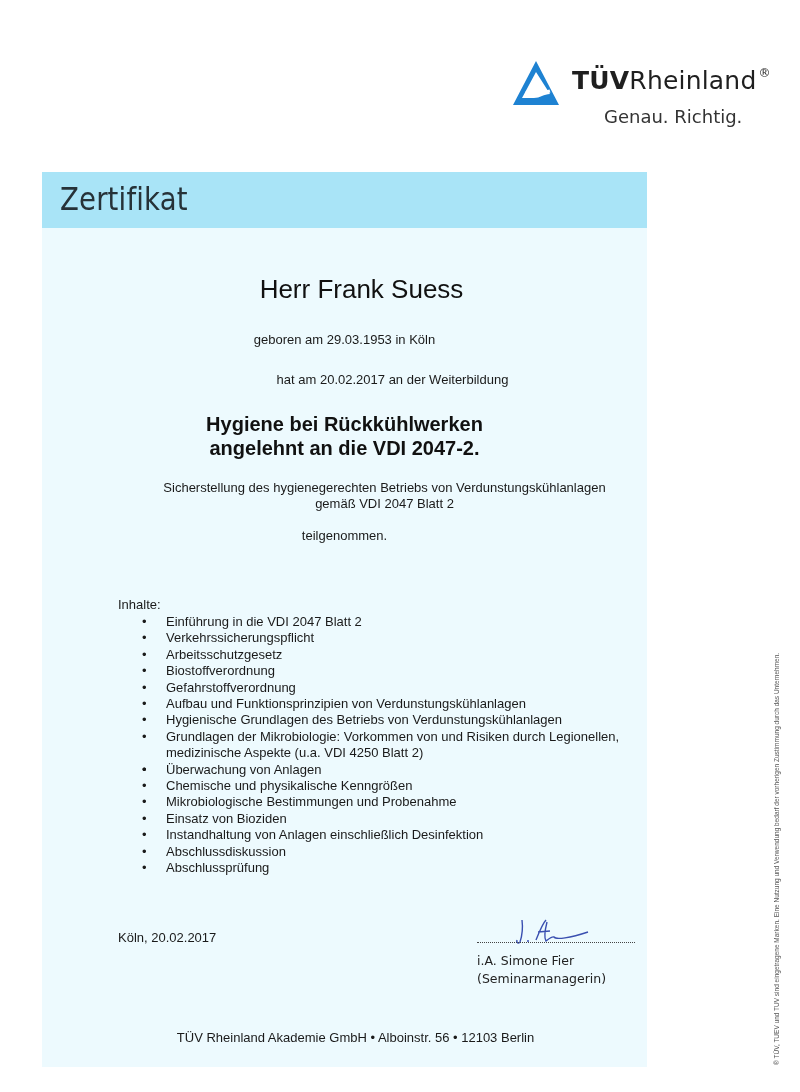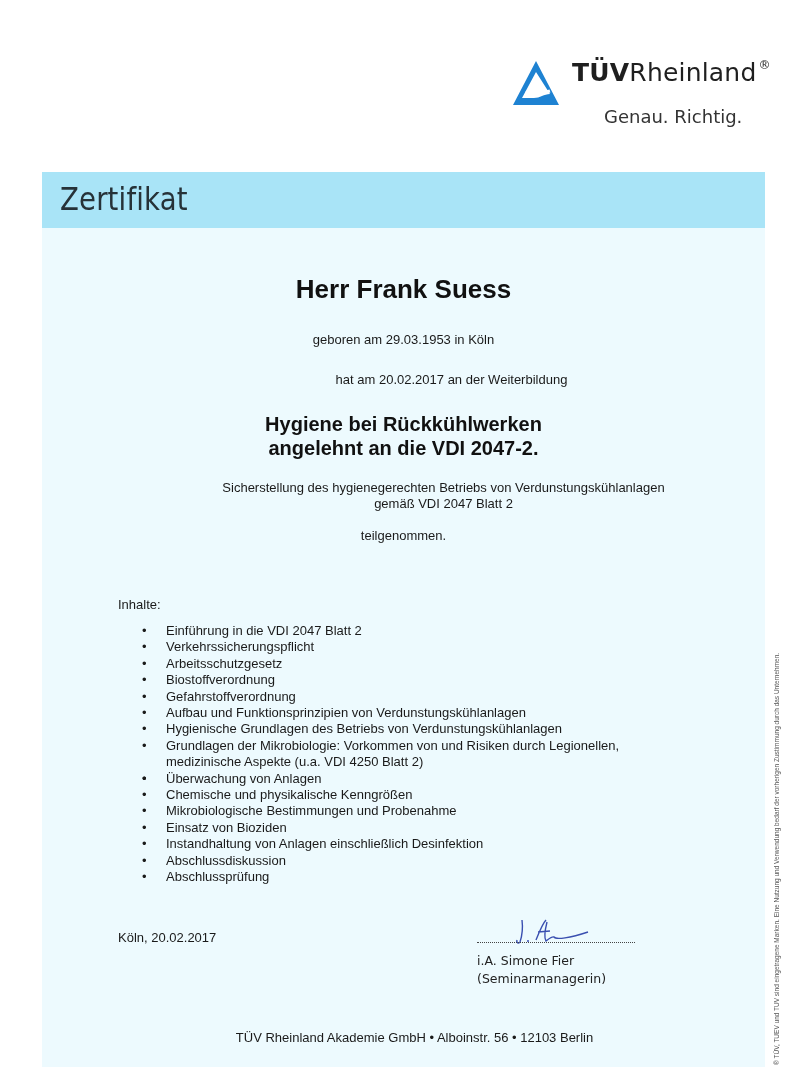--- a/index.html
+++ b/index.html
@@ -7,59 +7,59 @@
     width: 800px; height: 1092px; position: relative; overflow: hidden;
     background: #ffffff;
     font-family: "Liberation Sans", sans-serif;
     color: #1a1a1a;
   }
   .logo {
     position: absolute; left: 510px; top: 58px; width: 260px; height: 70px;
   }
   .logo svg.mark { position: absolute; left: 0; top: 0; }
   .logo .brand {
-    position: absolute; left: 62px; top: 0;
+    position: absolute; left: 62px; top: 8px;
     font-size: 25px; color: #1f1f1f; letter-spacing: 0.2px; white-space: nowrap;
     font-family: "DejaVu Sans", sans-serif;
   }
   .logo .brand b { font-weight: bold; }
   .logo .brand sup { font-size: 12px; vertical-align: 12px; margin-left: 2px; font-weight: normal; }
   .logo .claim {
     position: absolute; left: 62px; top: 48px;
     font-size: 18px; color: #333; white-space: nowrap;
     font-family: "DejaVu Sans", sans-serif;
     margin-left: 32px;
   }
 
   .panel {
-    position: absolute; left: 42px; top: 172px; width: 723px; height: 895px;
+    position: absolute; left: 42px; top: 172px; width: 605px; height: 895px;
     background: #edfafe;
   }
   .header-band {
     position: absolute; left: 0; top: 0; width: 100%; height: 56px;
     background: #a9e4f7;
   }
   .header-band .title {
     position: absolute; left: 18px; top: 8px;
     font-size: 32px; color: #263238; letter-spacing: 0.2px;
     font-family: "DejaVu Sans", sans-serif; font-weight: normal;
     transform: scaleX(0.86); transform-origin: left center;
   }
 
   .center { position: absolute; left: 0; width: 100%; text-align: center; }
-  .name { top: 102px; font-size: 26px; font-weight: bold; color: #111; }
+  .name { top: 102px; font-size: 26px; font-weight: normal; color: #111; padding-left: 17px; }
   .born { top: 160px; font-size: 13px; }
   .hatam { top: 200px; font-size: 13px; margin-left: 48px; }
   .course { top: 240px; font-size: 20px; font-weight: bold; line-height: 24px; color: #111; }
   .desc { top: 308px; font-size: 13px; line-height: 16px; margin-left: 40px; }
   .part { top: 356px; font-size: 13px; }
   .passed { top: 385px; font-size: 13px; }
 
   .contents { position: absolute; left: 76px; top: 425px; font-size: 13px; }
-  .contents .label { margin-bottom: 11px; }
+  .contents .label { margin-bottom: 2px; }
   .contents ul { list-style: none; margin: 0; padding: 0; }
   .contents li { position: relative; padding-left: 48px; line-height: 16.4px; }
   .contents li .bullet {
     position: absolute; left: 24px; top: 0; font-size: 13px;
   }
 
   .place-date { position: absolute; left: 76px; top: 758px; font-size: 13px; }
   .sig-line {
     position: absolute; left: 435px; top: 770px; width: 158px;
     border-bottom: 1px dotted #444;

